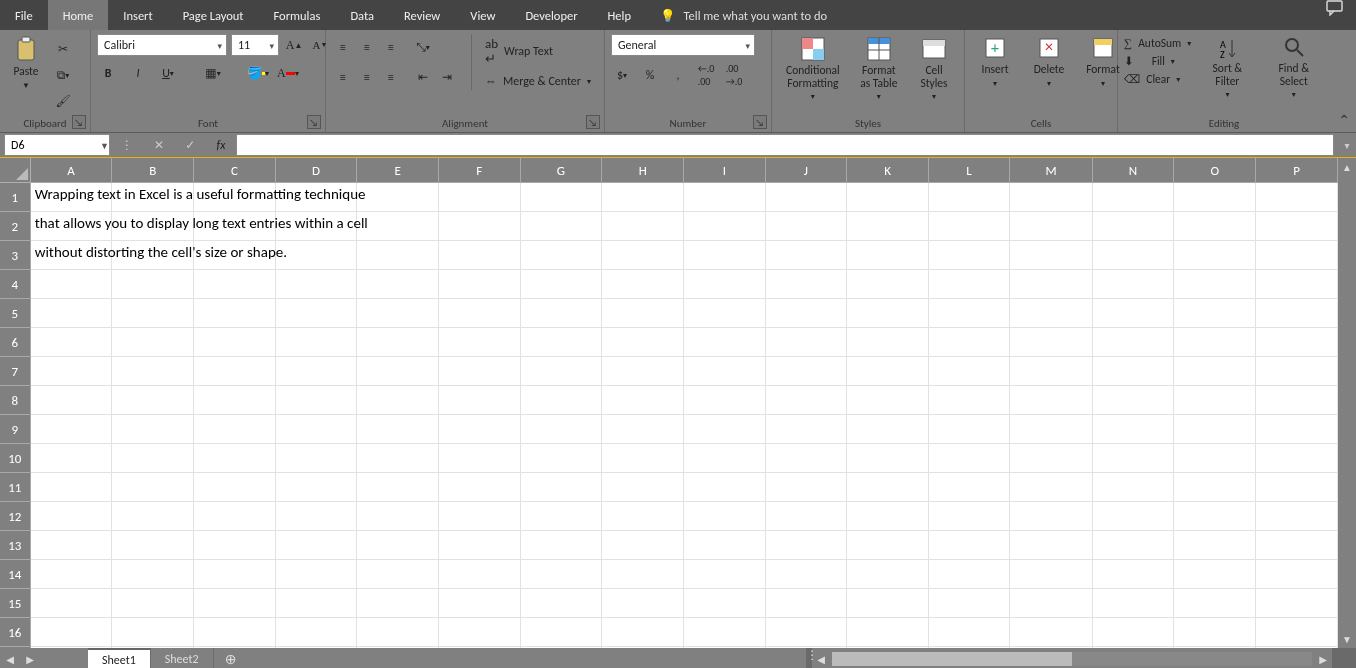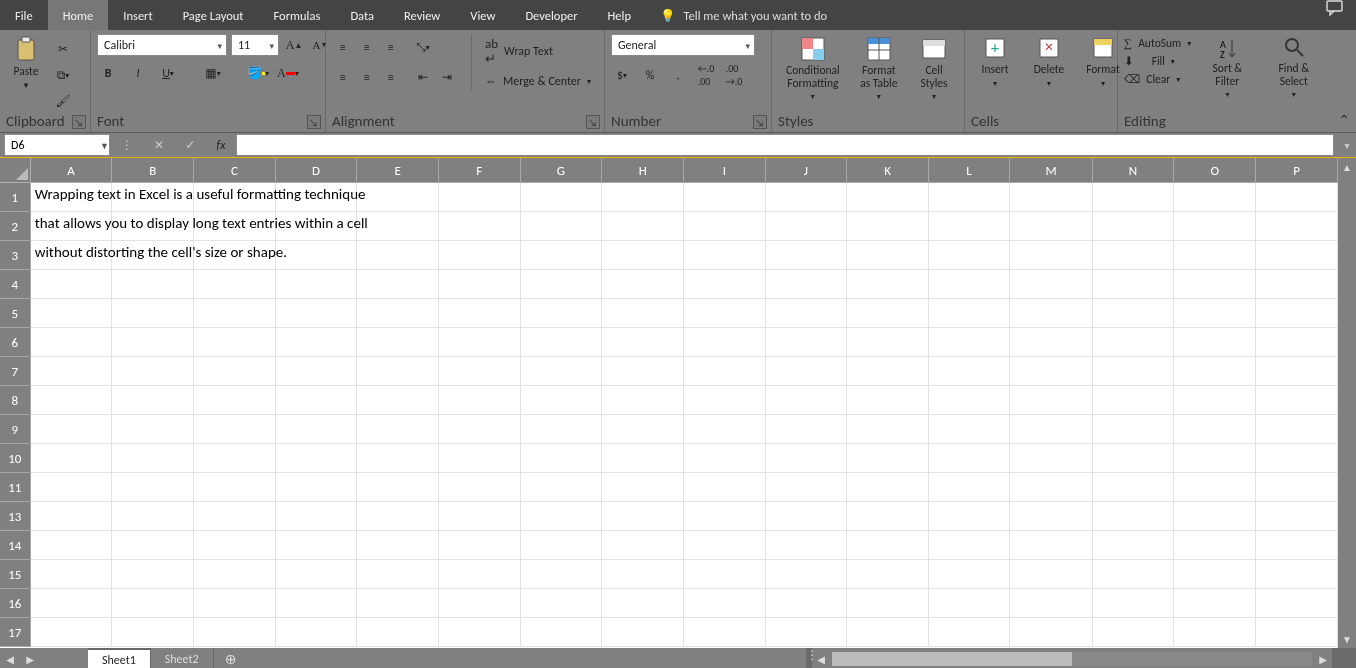--- a/index.html
+++ b/index.html
@@ -50,21 +50,21 @@
   }
   .group {
     display: flex;
     flex-direction: column;
     padding: 4px 6px 0 6px;
     border-right: 1px solid #6a6a6a;
     position: relative;
   }
   .group-body { flex: 1; display: flex; align-items: flex-start; gap: 6px; }
   .group-label {
-    color: #333; font-size: 15px;
+    text-align: center; color: #333; font-size: 11px;
     padding-bottom: 2px;
   }
   .dlg-launcher {
     position: absolute;
     right: 4px; bottom: 3px;
     width: 12px; height: 12px;
     border: 1px solid #555;
     background: #7a7a7a;
     font-size: 10px;
     display:flex;align-items:center;justify-content:center;
@@ -715,20 +715,39 @@
             <td class="cell"></td>
             <td class="cell"></td>
             <td class="cell"></td>
             <td class="cell"></td>
             <td class="cell"></td>
             <td class="cell"></td>
             <td class="cell"></td>
             <td class="cell"></td>
           </tr>
           <tr>
+            <th class="rowh">12</th>
+            <td class="cell"></td>
+            <td class="cell"></td>
+            <td class="cell"></td>
+            <td class="cell"></td>
+            <td class="cell"></td>
+            <td class="cell"></td>
+            <td class="cell"></td>
+            <td class="cell"></td>
+            <td class="cell"></td>
+            <td class="cell"></td>
+            <td class="cell"></td>
+            <td class="cell"></td>
+            <td class="cell"></td>
+            <td class="cell"></td>
+            <td class="cell"></td>
+            <td class="cell"></td>
+          </tr>
+          <tr>
             <th class="rowh">13</th>
             <td class="cell"></td>
             <td class="cell"></td>
             <td class="cell"></td>
             <td class="cell"></td>
             <td class="cell"></td>
             <td class="cell"></td>
             <td class="cell"></td>
             <td class="cell"></td>
             <td class="cell"></td>

